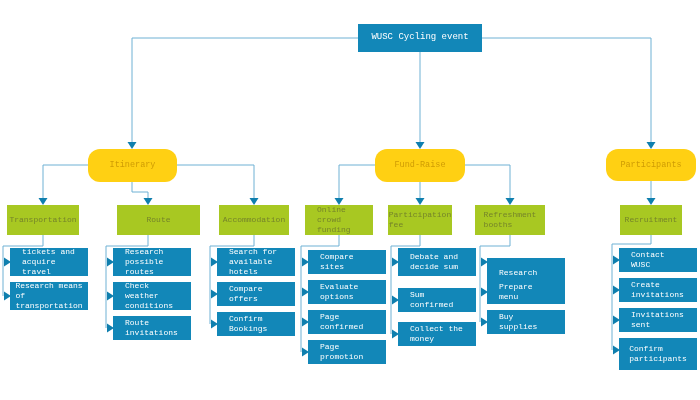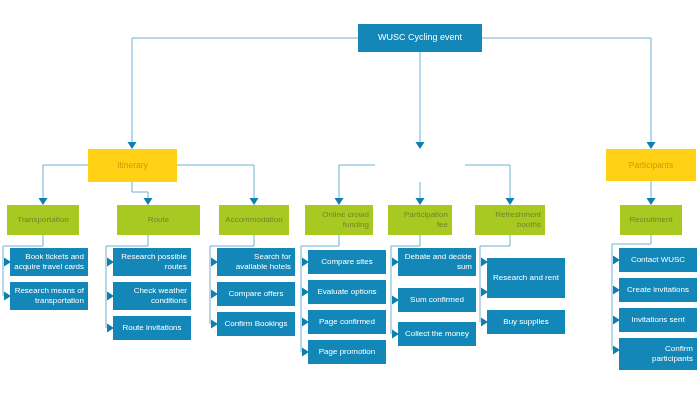--- a/index.html
+++ b/index.html
@@ -10,24 +10,24 @@
   html,body{margin:0;padding:0;background:#ffffff;}
   #canvas{
     position:relative;width:700px;height:400px;overflow:hidden;
     font-family:"Liberation Sans",sans-serif;background:#ffffff;
   }
   #wires{position:absolute;left:0;top:0;width:700px;height:400px;}
   .connector-line{stroke:var(--connector);stroke-width:1;fill:none;}
   .arrow{fill:var(--arrowhead);}
   .node{
     position:absolute;display:flex;align-items:center;justify-content:center;
-    text-align:right;box-sizing:border-box;padding:2px 4px;line-height:1.25;
+    text-align:left;box-sizing:border-box;padding:2px 12px;line-height:1.25;font-family:Liberation Mono, monospace;
   }
   .root-node{background:var(--root-box);color:var(--task-text);font-size:9px;}
-  .branch-node{background:var(--branch-box);color:var(--branch-text);font-size:8.5px;}
+  .branch-node{background:var(--branch-box);color:var(--branch-text);font-size:8.5px;border-radius:12px;}
   .group-node{background:var(--group-box);color:var(--group-text);font-size:8px;}
   .task-node{background:var(--task-box);color:var(--task-text);font-size:8px;}
 </style>
 </head>
 <body>
 
 <div id="canvas">
 
   <svg id="wires" viewBox="0 0 700 400" xmlns="http://www.w3.org/2000/svg">
 
@@ -88,20 +88,21 @@
 
     <polygon class="arrow" points="613,255.5 613,264.5 620,260"></polygon>
     <polygon class="arrow" points="613,285.5 613,294.5 620,290"></polygon>
     <polygon class="arrow" points="613,315.5 613,324.5 620,320"></polygon>
     <polygon class="arrow" points="613,345.5 613,354.5 620,350"></polygon>
   </svg>
 
   <div class="node root-node" style="left:358px;top:24px;width:124px;height:28px">WUSC Cycling event</div>
 
   <div class="node branch-node" style="left:88px;top:149px;width:89px;height:33px">Itinerary</div>
+  <div class="node branch-node" style="left:375px;top:149px;width:90px;height:33px">Fund-Raise</div>
   <div class="node branch-node" style="left:606px;top:149px;width:90px;height:32px">Participants</div>
 
   <div class="node group-node" style="left:7px;top:205px;width:72px;height:30px">Transportation</div>
   <div class="node group-node" style="left:117px;top:205px;width:83px;height:30px">Route</div>
   <div class="node group-node" style="left:219px;top:205px;width:70px;height:30px">Accommodation</div>
   <div class="node group-node" style="left:305px;top:205px;width:68px;height:30px">Online crowd funding</div>
   <div class="node group-node" style="left:388px;top:205px;width:64px;height:30px">Participation fee</div>
   <div class="node group-node" style="left:475px;top:205px;width:70px;height:30px">Refreshment booths</div>
   <div class="node group-node" style="left:620px;top:205px;width:62px;height:30px">Recruitment</div>
 
@@ -119,20 +120,21 @@
   <div class="node task-node" style="left:308px;top:250px;width:78px;height:24px">Compare sites</div>
   <div class="node task-node" style="left:308px;top:280px;width:78px;height:24px">Evaluate options</div>
   <div class="node task-node" style="left:308px;top:310px;width:78px;height:24px">Page confirmed</div>
   <div class="node task-node" style="left:308px;top:340px;width:78px;height:24px">Page promotion</div>
 
   <div class="node task-node" style="left:398px;top:248px;width:78px;height:28px">Debate and decide sum</div>
   <div class="node task-node" style="left:398px;top:288px;width:78px;height:24px">Sum confirmed</div>
   <div class="node task-node" style="left:398px;top:322px;width:78px;height:24px">Collect the money</div>
 
   <div class="node task-node" style="left:487px;top:258px;width:78px;height:40px">Research and rent</div>
+  <div class="node task-node" style="left:487px;top:280px;width:78px;height:24px">Prepare menu</div>
   <div class="node task-node" style="left:487px;top:310px;width:78px;height:24px">Buy supplies</div>
 
   <div class="node task-node" style="left:619px;top:248px;width:78px;height:24px">Contact WUSC</div>
   <div class="node task-node" style="left:619px;top:278px;width:78px;height:24px">Create invitations</div>
   <div class="node task-node" style="left:619px;top:308px;width:78px;height:24px">Invitations sent</div>
   <div class="node task-node" style="left:619px;top:338px;width:78px;height:32px">Confirm participants</div>
 
 </div>
 
 </body></html>

